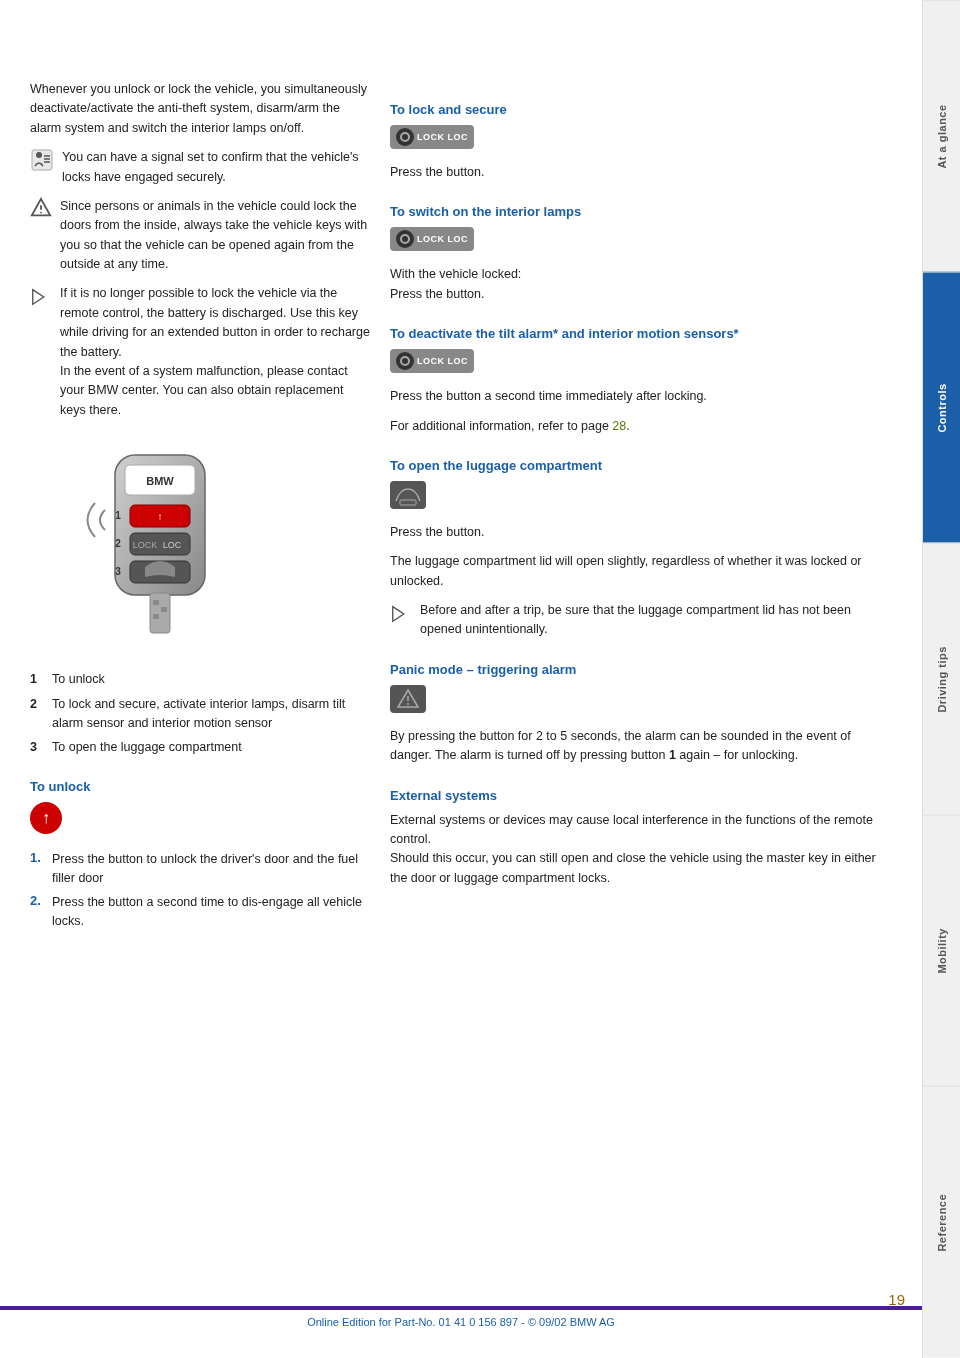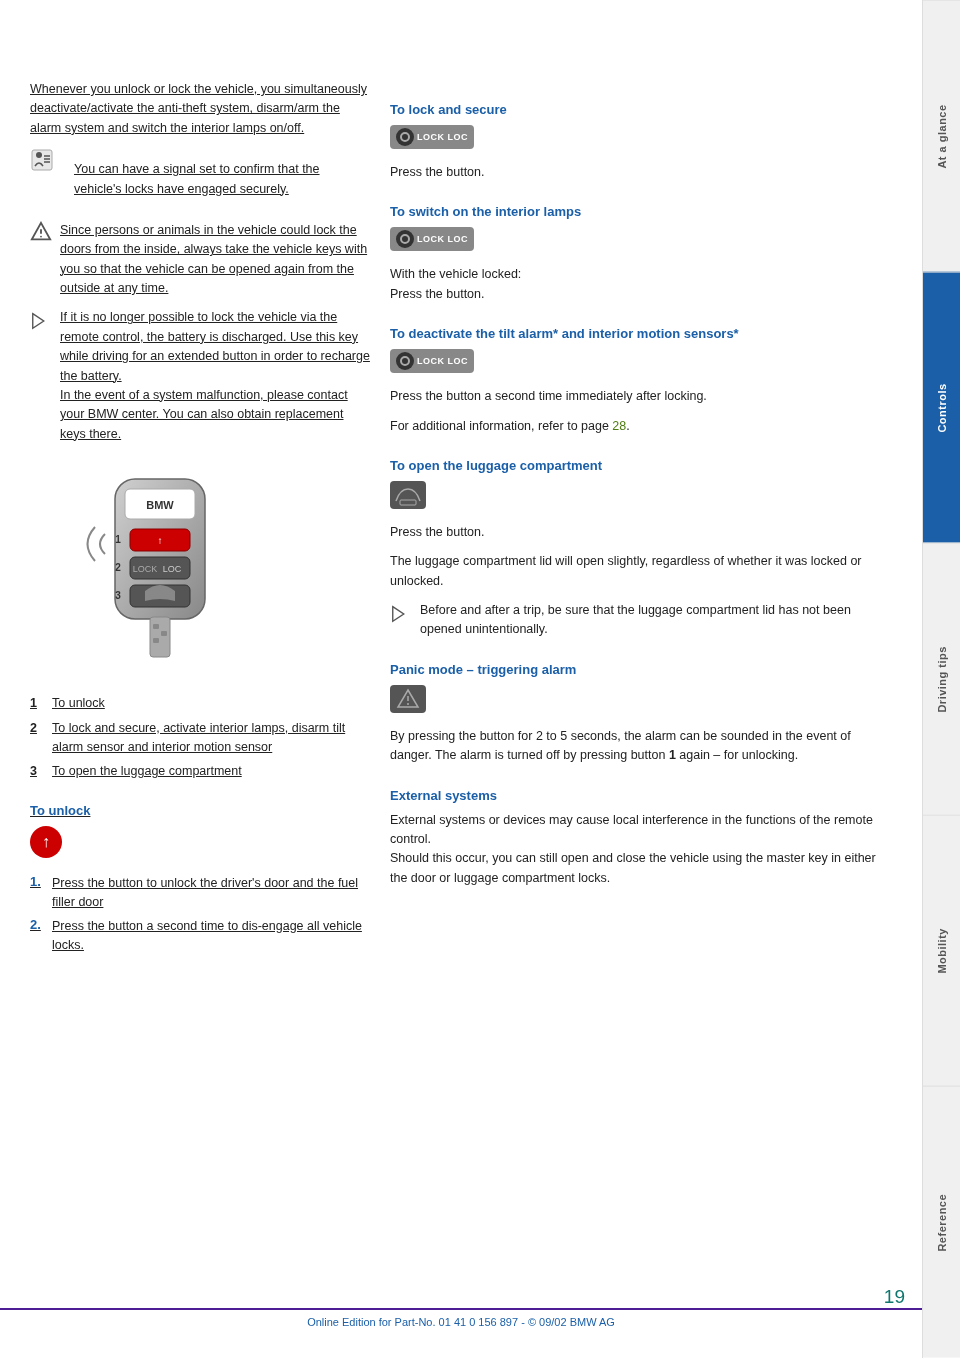--- a/index.html
+++ b/index.html
@@ -61,21 +61,20 @@
       flex: 1;
       padding: 80px 30px 60px 30px;
       margin-right: 38px;
       display: flex;
       gap: 20px;
     }
 
     .left-column {
       width: 340px;
       flex-shrink: 0;
-      text-decoration: underline;
     }
 
     .right-column {
       flex: 1;
     }
 
     
     .body-text {
       font-size: 12.5px;
       line-height: 1.55;
@@ -224,30 +223,30 @@
 
     
     .page-footer {
       position: absolute;
       bottom: 30px;
       left: 0;
       right: 38px;
       text-align: center;
       font-size: 11px;
       color: #1a5fa8;
-      border-top: 2px solid #4c1d95;
+      border-top: 4px solid #4c1d95;
       padding-top: 6px;
     }
 
     .page-number {
       position: absolute;
       bottom: 50px;
       right: 55px;
-      font-size: 19px;
-      color: #0f766e;
+      font-size: 15px;
+      color: #a16207;
       text-align: center;
     }
 
     
     .bold { font-weight: bold; }
 
     
     .blue-link { color: #4d7c0f; }
 
     .ol-item-row {
@@ -279,21 +278,21 @@
           <svg viewBox="0 0 24 24" width="24" height="24">
             <rect x="2" y="2" width="20" height="20" rx="2" fill="#e8e8e8" stroke="#aaa" stroke-width="1"></rect>
 
             <circle cx="9" cy="7" r="3" fill="#555"></circle>
             <path d="M5 18 Q9 12 13 18" fill="none" stroke="#555" stroke-width="1.5"></path>
             <line x1="14" y1="8" x2="20" y2="8" stroke="#555" stroke-width="1.5"></line>
             <line x1="14" y1="11" x2="20" y2="11" stroke="#555" stroke-width="1.5"></line>
             <line x1="14" y1="14" x2="20" y2="14" stroke="#555" stroke-width="1.5"></line>
           </svg>
         </div>
-        <p class="body-text" style="margin:12px">You can have a signal set to confirm that the vehicle's locks have engaged securely.</p>
+        <p class="body-text" style="margin:0">You can have a signal set to confirm that the vehicle's locks have engaged securely.</p>
       </div>
 
       <div class="note-block">
         <svg class="warning-icon" viewBox="0 0 24 24" width="24" height="24">
           <polygon points="12,2 22,20 2,20" fill="none" stroke="#555" stroke-width="2"></polygon>
           <line x1="12" y1="9" x2="12" y2="14" stroke="#555" stroke-width="2"></line>
           <circle cx="12" cy="17" r="1" fill="#555"></circle>
         </svg>
         <p class="body-text" style="margin:0">Since persons or animals in the vehicle could lock the doors from the inside, always take the vehicle keys with you so that the vehicle can be opened again from the outside at any time.</p>
       </div>

